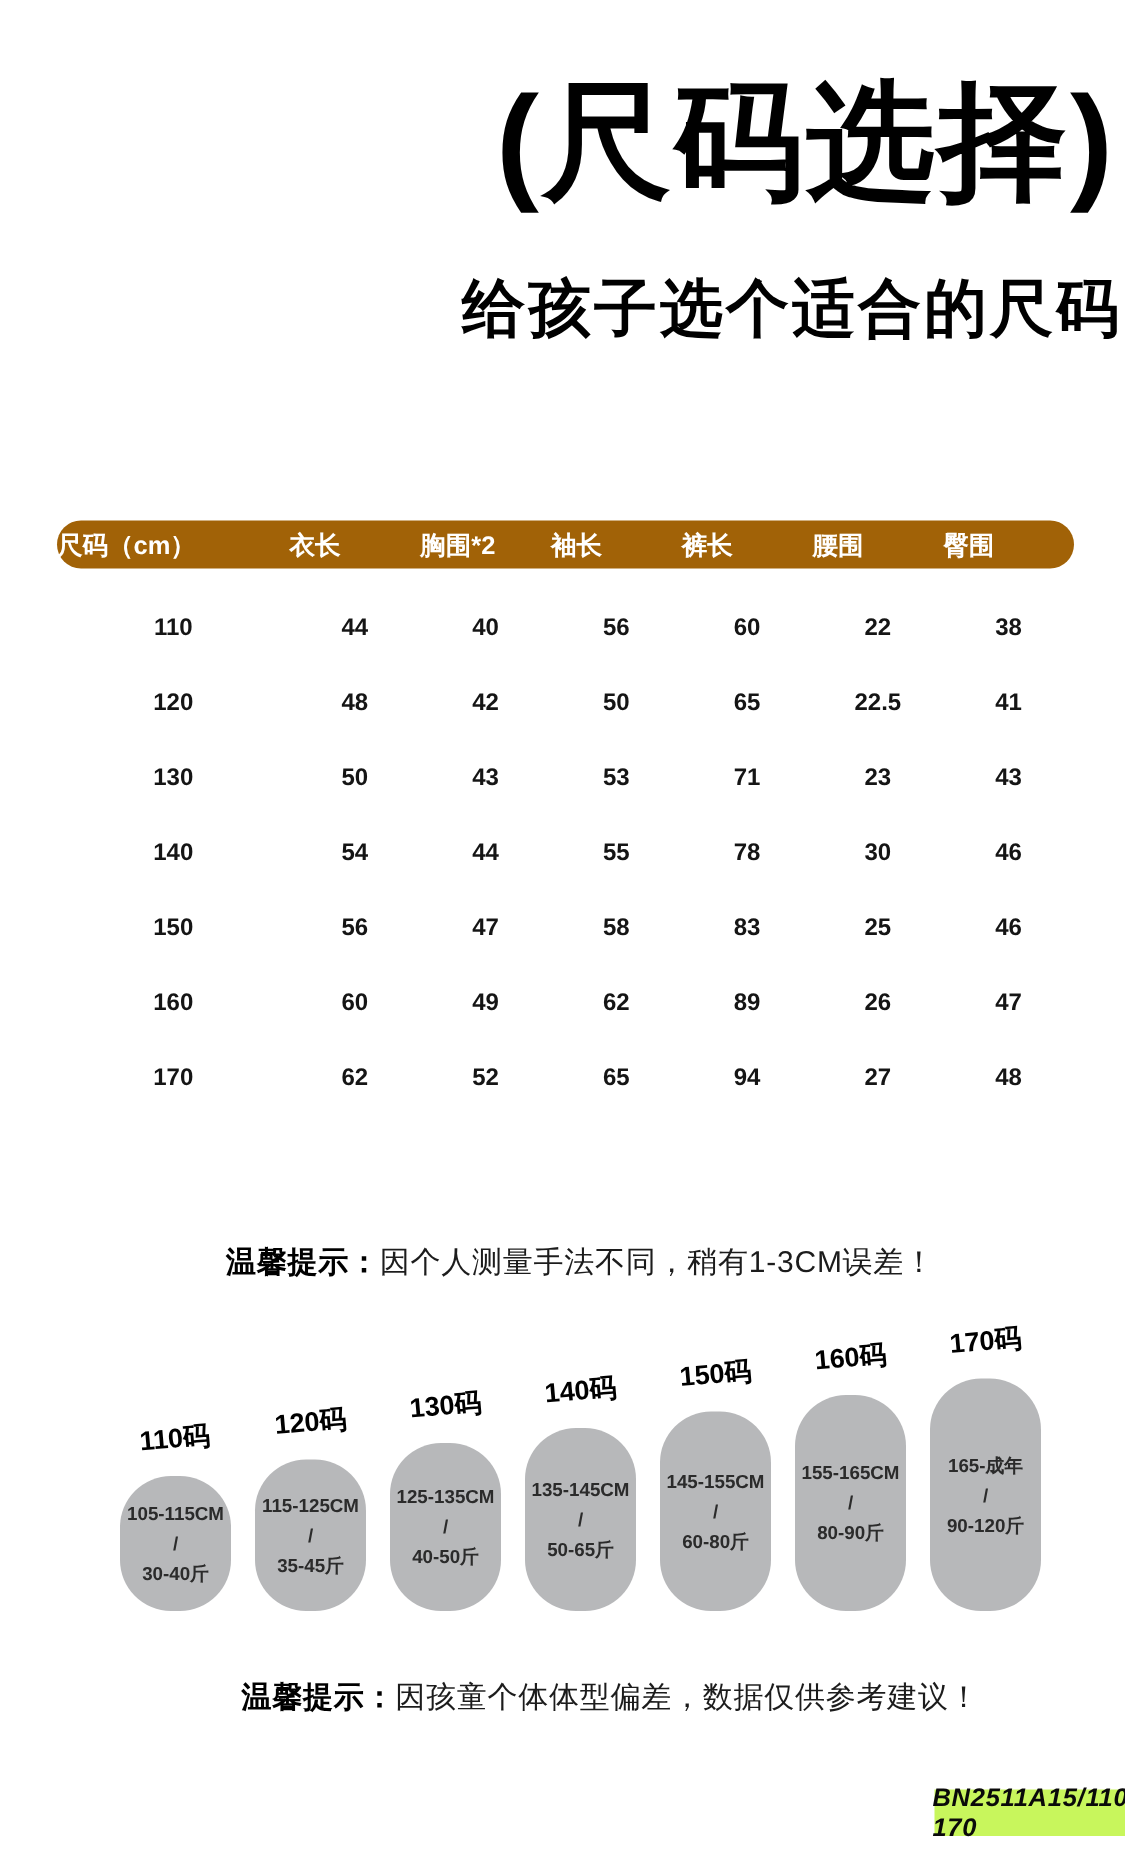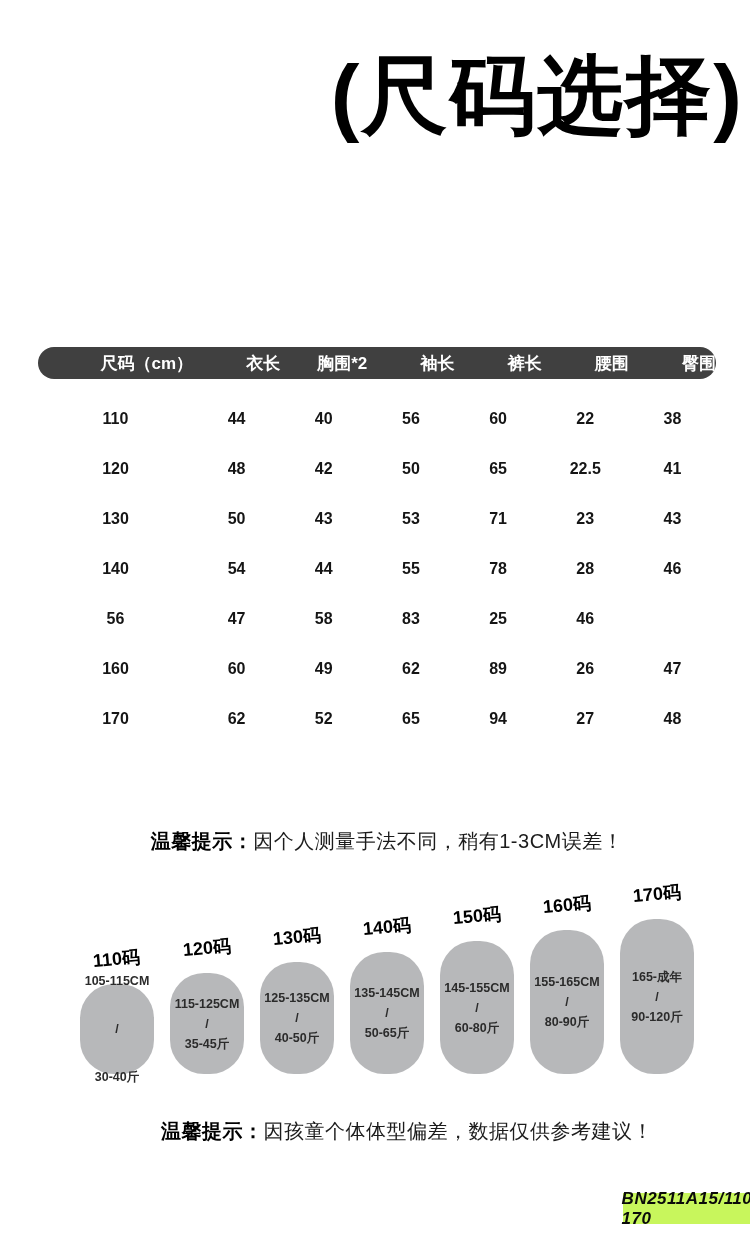--- a/index.html
+++ b/index.html
@@ -20,23 +20,23 @@
   }
   .subtitle{
     position:absolute;top:178px;right:26px;
     font-size:42px;font-weight:800;letter-spacing:2px;
     color:#000;white-space:nowrap;
   }
   
   .thead{
     position:absolute;top:347px;left:38px;
     width:678px;height:32px;
-    background:#404040;border-radius:16px;
+    background:#a16207;border-radius:16px;
     display:grid;grid-template-columns:155px repeat(6,1fr);
-    align-items:center;text-align:right;
+    align-items:center;text-align:left;
     color:#fff;font-size:17px;font-weight:700;
   }
   .tbody{
     position:absolute;top:394px;left:38px;width:678px;
   }
   .trow{
     height:50px;
     display:grid;grid-template-columns:155px repeat(6,1fr);
     align-items:center;text-align:center;
     font-size:16px;font-weight:700;color:#151515;
@@ -59,21 +59,21 @@
   .cap-label{
     font-size:18px;font-weight:800;color:#000;
     transform:rotate(-5deg);margin-bottom:13px;white-space:nowrap;
   }
   .cap{
     width:74px;background:#b7b8ba;border-radius:34px;
     display:flex;flex-direction:column;justify-content:center;align-items:center;
     text-align:center;color:#2b2b2b;
     font-size:12.5px;font-weight:600;line-height:1.6;white-space:nowrap;
   }
-  .cap.h1{height:90px;gap:28px;}
+  .cap.h1{height:90px;}
   .cap.h2{height:101px;}
   .cap.h3{height:112px;}
   .cap.h4{height:122px;}
   .cap.h5{height:133px;}
   .cap.h6{height:144px;}
   .cap.h7{height:155px;justify-content:center;}
   
   .sku{
     position:absolute;top:1193px;right:17px;
     width:134px;height:31px;
@@ -81,20 +81,21 @@
     display:flex;align-items:center;justify-content:center;
     font-size:17px;font-weight:700;letter-spacing:0.5px;font-style:italic;
   }
 </style>
 </head>
 <body>
 
 <div class="page">
 
   <div class="title">(尺码选择)</div>
+  <div class="subtitle">给孩子选个适合的尺码</div>
 
   <div class="thead">
     <span>尺码（cm）</span>
     <span>衣长</span>
     <span>胸围*2</span>
     <span>袖长</span>
     <span>裤长</span>
     <span>腰围</span>
     <span>臀围</span>
   </div>
@@ -126,24 +127,25 @@
       <span>71</span>
       <span>23</span>
       <span>43</span>
     </div>
     <div class="trow">
       <span>140</span>
       <span>54</span>
       <span>44</span>
       <span>55</span>
       <span>78</span>
-      <span>28</span>
+      <span>30</span>
       <span>46</span>
     </div>
     <div class="trow">
+      <span>150</span>
       <span>56</span>
       <span>47</span>
       <span>58</span>
       <span>83</span>
       <span>25</span>
       <span>46</span>
     </div>
     <div class="trow">
       <span>160</span>
       <span>60</span>

